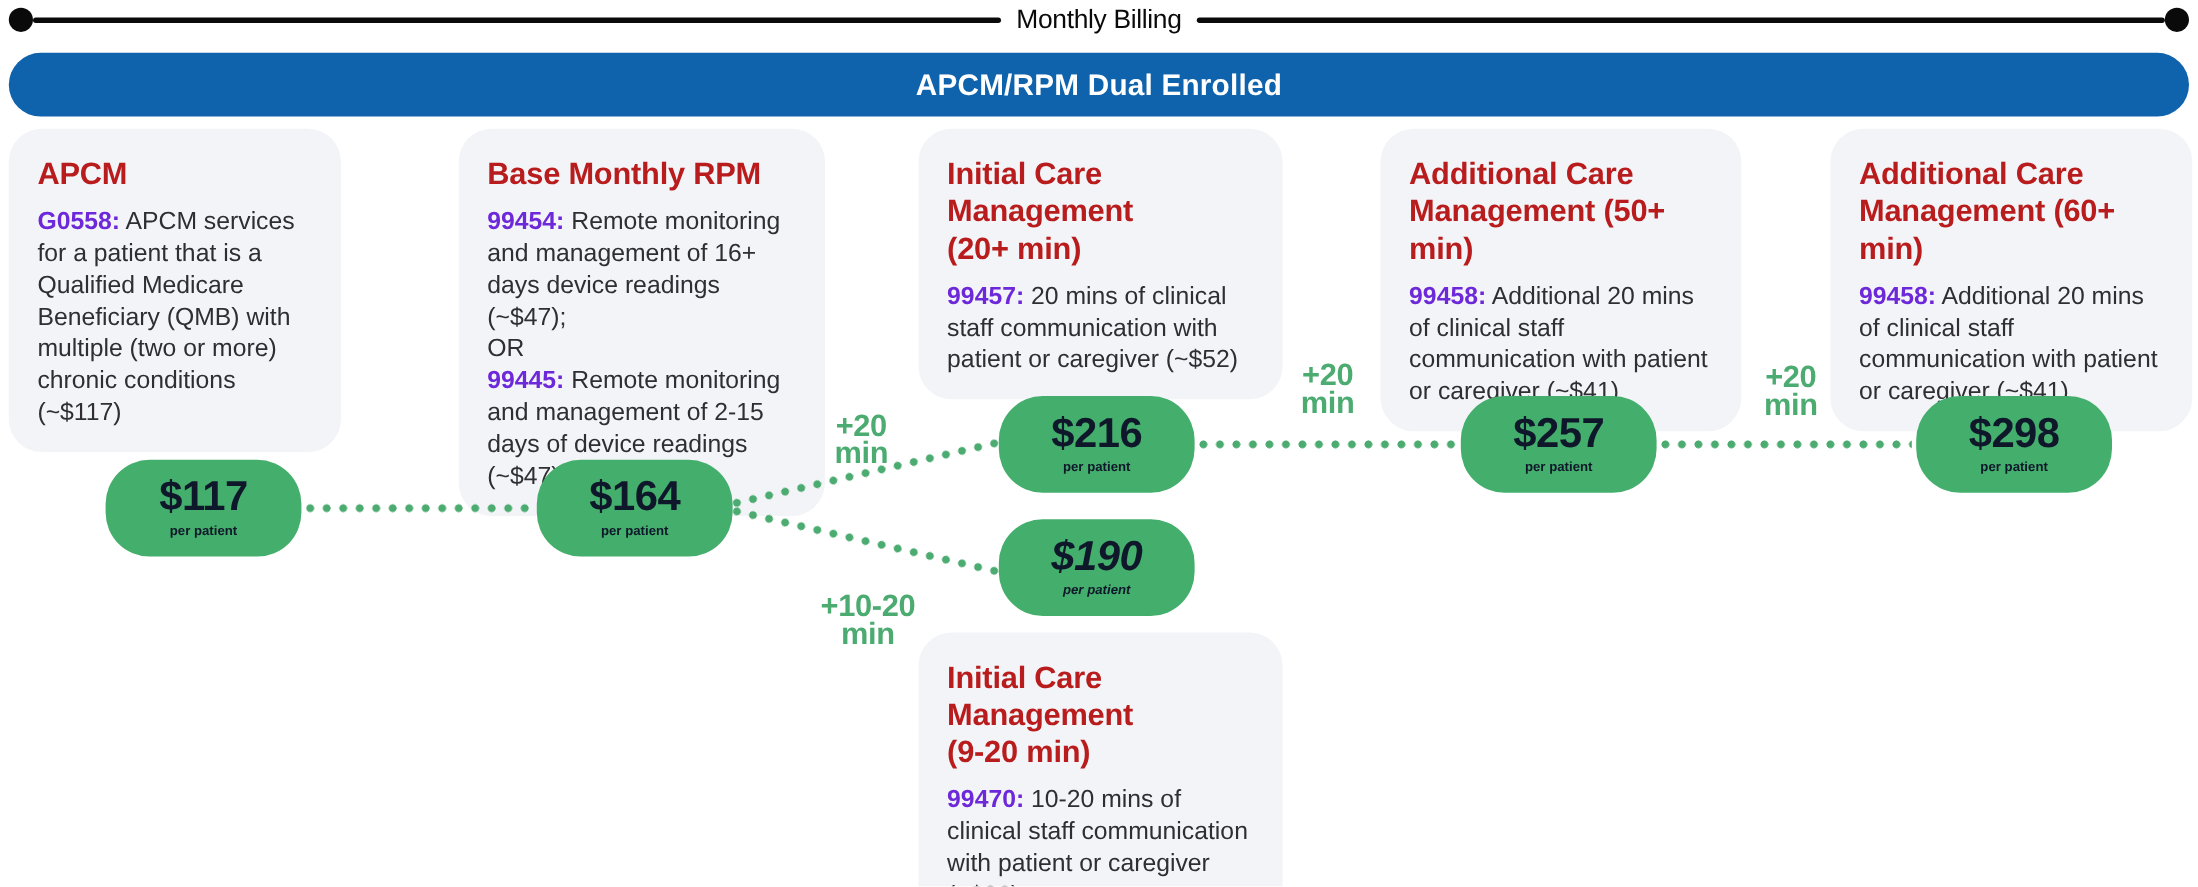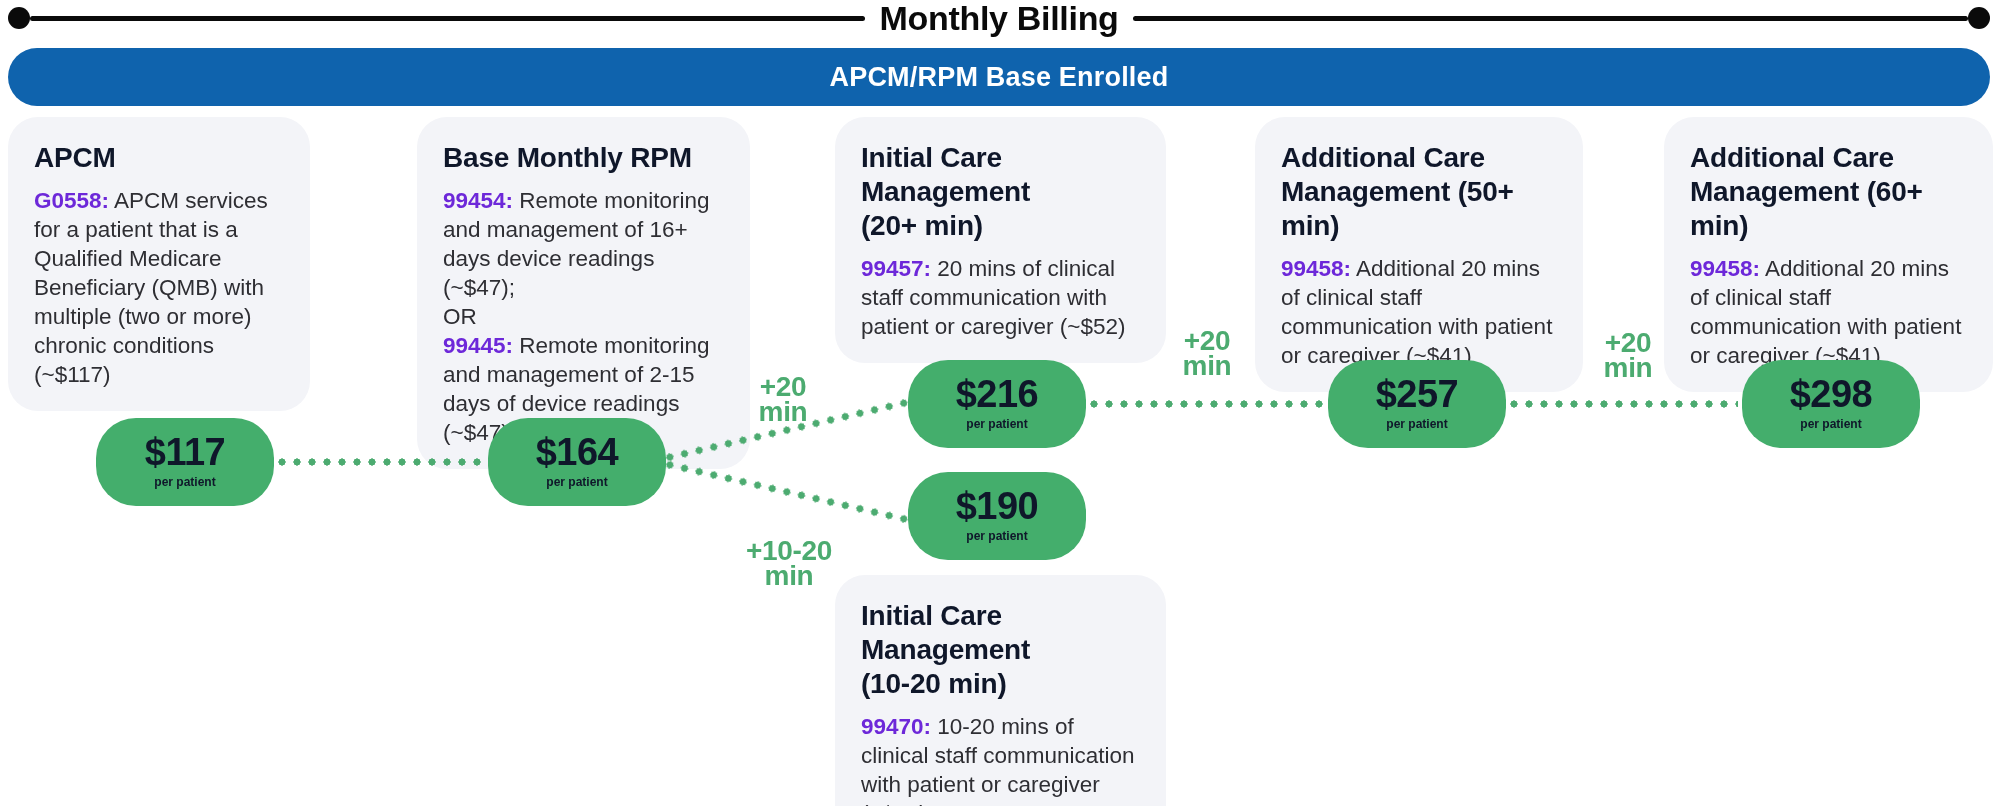--- a/index.html
+++ b/index.html
@@ -19,21 +19,21 @@
     display: flex; align-items: center; gap: 0;
   }
   .end-dot {
     width: 22px; height: 22px; border-radius: 50%;
     background: #0a0a0a; flex: 0 0 auto;
   }
   .rule { flex: 1 1 auto; height: 5px; background: #0a0a0a; border-radius: 3px; }
   .topline-title {
     flex: 0 0 auto;
     padding: 0 14px;
-    font-size: 34px; font-weight: 700; letter-spacing: -0.3px;
+    font-size: 24px; font-weight: 400; letter-spacing: -0.3px;
     color: #0a0a0a; white-space: nowrap;
   }
 
   
   .banner {
     position: absolute;
     left: 8px; right: 8px; top: 48px; height: 58px;
     background: #0f63ad; border-radius: 29px;
     display: flex; align-items: center; justify-content: center;
     color: #ffffff; font-size: 27px; font-weight: 700; letter-spacing: 0.2px;
@@ -43,21 +43,21 @@
   .card {
     position: absolute;
     background: #f3f4f8;
     border-radius: 30px;
     padding: 24px 22px 22px 26px;
     box-sizing: border-box;
     color: #2e2e33;
   }
   .card-title {
     font-size: 28px; font-weight: 800; line-height: 34px;
-    color: #0f172a; letter-spacing: -0.2px; margin-bottom: 11px;
+    color: #b91c1c; letter-spacing: -0.2px; margin-bottom: 11px;
   }
   .card-title .tl { display: block; }
   .card-body { font-size: 22.5px; line-height: 29px; }
   .card-body p { margin: 0; }
   .code { font-weight: 700; color: #6d28d9; }
 
   .c1 { left: 8px;    top: 117px; width: 302px; min-height: 283px; }
   .c2 { left: 417px;  top: 117px; width: 333px; min-height: 281px; }
   .c3 { left: 835px;  top: 117px; width: 331px; min-height: 198px; }
   .c4 { left: 1255px; top: 117px; width: 328px; min-height: 225px; }
@@ -71,21 +71,21 @@
     background: #44ae6c; border-radius: 40px;
     color: #0f172a;
     display: flex; flex-direction: column; align-items: center; justify-content: center;
   }
   .amt  { font-size: 38px; font-weight: 700; line-height: 40px; letter-spacing: -0.5px; }
   .unit { font-size: 12px; font-weight: 700; line-height: 21px; }
 
   .p117 { left: 96px;   top: 418px; }
   .p164 { left: 488px;  top: 418px; }
   .p216 { left: 908px;  top: 360px; }
-  .p190 { left: 908px;  top: 472px; }
+  .p190 { left: 908px;  top: 472px; font-style: italic; }
   .p257 { left: 1328px; top: 360px; }
   .p298 { left: 1742px; top: 360px; }
 
   
   .dotline {
     position: absolute; height: 8px;
     background-image: radial-gradient(circle at 4px 4px, #4cab70 3.4px, rgba(0,0,0,0) 3.8px);
     background-size: 15px 8px; background-repeat: repeat-x;
   }
   .cn1 { left: 278px;  top: 458px; width: 206px; }
@@ -113,21 +113,21 @@
 
   <div class="topline">
     <span class="end-dot"></span>
     <span class="rule"></span>
     <span class="topline-title">Monthly Billing</span>
     <span class="rule"></span>
     <span class="end-dot"></span>
   </div>
 
   <div class="banner">
-    <span>APCM/RPM Base Enrolled</span>
+    <span>APCM/RPM Dual Enrolled</span>
   </div>
 
   <div class="card c1">
     <div class="card-title">
       <span class="tl">APCM</span>
       <span class="tl"></span>
     </div>
     <div class="card-body">
       <p><span class="code">G0558:</span>
          <span>APCM services for a patient that is a Qualified Medicare Beneficiary (QMB) with multiple (two or more) chronic conditions (~$117)</span></p>
@@ -177,21 +177,21 @@
     </div>
     <div class="card-body">
       <p><span class="code">99458:</span>
          <span>Additional 20 mins of clinical staff communication with patient or caregiver (~$41)</span></p>
     </div>
   </div>
 
   <div class="card c6">
     <div class="card-title">
       <span class="tl">Initial Care Management</span>
-      <span class="tl">(10-20 min)</span>
+      <span class="tl">(9-20 min)</span>
     </div>
     <div class="card-body">
       <p><span class="code">99470:</span>
          <span>10-20 mins of clinical staff communication with patient or caregiver (~$26)</span></p>
     </div>
   </div>
 
   <div class="dotline cn1"></div>
   <div class="dotline cn4"></div>
   <div class="dotline cn5"></div>

